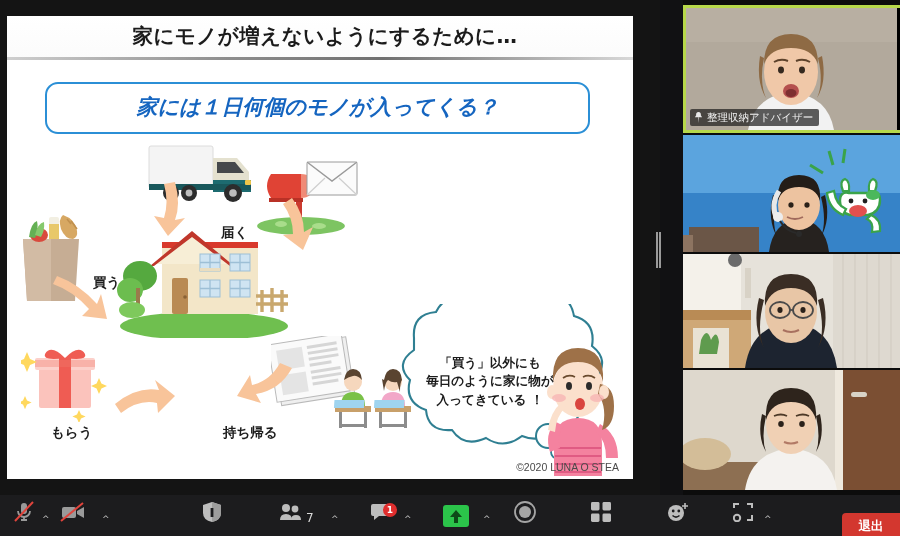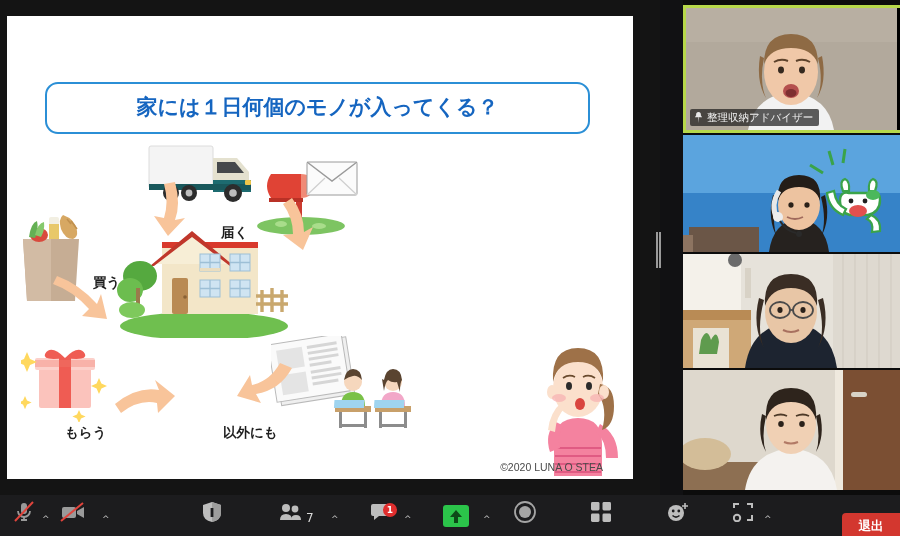--- a/index.html
+++ b/index.html
@@ -12,33 +12,33 @@
   .slide { position:absolute; left:7px; top:16px; width:626px; height:463px; background:#fff; overflow:hidden; }
 
   .slide-header { position:relative; height:44px; background:linear-gradient(#ffffff,#fbfbfb); }
   .slide-title { position:absolute; left:0; right:0; top:6px; text-align:center; font-size:20.5px;
     font-weight:700; color:#1b1b1b; letter-spacing:.5px; padding-left:10px; }
   .hdr-rule { position:absolute; left:0; right:0; bottom:0; height:3px;
     background:linear-gradient(90deg,#cfcfcf 0%,#8d8d8d 35%,#6f6f6f 60%,#d8d8d8 100%); }
 
   .qbox { position:absolute; left:38px; top:66px; width:545px; height:52px;
     border:2.5px solid #2b8fd6; border-radius:13px; background:#fff; }
-  .qbox span { display:block; text-align:center; line-height:47px; font-size:21px; font-weight:700; color:#1565c0; }
+  .qbox span { display:block; text-align:center; line-height:47px; font-size:21px; font-weight:700; color:#1565c0;font-style:italic; }
 
   .stage { position:absolute; left:0; top:120px; width:626px; height:343px; }
 
   .lbl { position:absolute; font-size:13.5px; font-weight:700; color:#1d1d1d; white-space:nowrap; }
 
   
   .bubble { position:absolute; left:355px; top:168px; width:255px; height:160px; }
   .bubble-txt { position:absolute; left:28px; top:50px; width:200px; text-align:center;
     font-size:12.6px; font-weight:700; color:#1b1b1b; line-height:1.45; }
   .bubble-txt div { white-space:nowrap; }
 
-  .copyright { position:absolute; right:30px; bottom:6px; font-size:10.5px; color:#4a4a4a;
+  .copyright { position:absolute; right:14px; bottom:6px; font-size:10.5px; color:#4a4a4a;
     font-family:"Liberation Sans",sans-serif;margin-top:38px; }
 
   
   .drag-handle { position:absolute; left:655px; top:232px; width:6px; height:36px; }
   .drag-handle i { position:absolute; top:0; width:1.5px; height:36px; background:#9a9a9a; }
   .drag-handle i:nth-child(1){ left:1px; } .drag-handle i:nth-child(2){ left:4px; }
 
   
   .strip { position:absolute; left:683px; top:0; width:217px; height:495px; background:#0c0c0c; }
   .tile { position:absolute; left:0; width:228px; overflow:hidden; background:#000;padding-left:41px; }
@@ -67,20 +67,24 @@
   .green-btn { position:absolute; width:26px; height:22px; background:#2bc44a; border-radius:3px; }
 </style>
 </head>
 <body>
 
 <div class="app">
 
   <div class="share-area">
     <div class="slide">
 
+      <div class="slide-header">
+        <div class="slide-title">家にモノが増えないようにするために…</div>
+        <div class="hdr-rule"></div>
+      </div>
 
       <div class="qbox">
         <span>家には１日何個のモノが入ってくる？</span>
       </div>
 
       <div class="stage">
 
         <svg class="icon" style="position:absolute;left:8px;top:75px;" width="72" height="92">
           <path d="M8 28 L64 28 L60 90 L12 90 Z" fill="#c6ad94"></path>
           <path d="M8 28 L36 28 L36 90 L12 90 Z" fill="#d2bba4"></path>
@@ -162,42 +166,42 @@
           <rect x="14" y="26" width="60" height="7" fill="#f17a6e" opacity=".35"></rect>
           <path d="M44 24 q-14 -14 -20 -4 q-3 7 20 4 z" fill="#ef5c53"></path>
           <path d="M44 24 q14 -14 20 -4 q3 7 -20 4 z" fill="#ef5c53"></path>
           <g fill="#ffd85e">
             <path d="M6 18 l3 7 l7 3 l-7 3 l-3 7 l-3 -7 l-7 -3 l7 -3 z"></path>
             <path d="M78 44 l2.4 5.6 l5.6 2.4 l-5.6 2.4 l-2.4 5.6 l-2.4 -5.6 l-5.6 -2.4 l5.6 -2.4 z"></path>
             <path d="M4 62 l2 4.6 l4.6 2 l-4.6 2 l-2 4.6 l-2 -4.6 l-4.6 -2 l4.6 -2 z"></path>
             <path d="M58 76 l2 4.6 l4.6 2 l-4.6 2 l-2 4.6 l-2 -4.6 l-4.6 -2 l4.6 -2 z"></path>
           </g>
         </svg>
-        <div class="lbl" style="left:58px; top:288px;">もらう</div>
+        <div class="lbl" style="left:44px; top:288px;">もらう</div>
 
         <svg class="icon" style="position:absolute;left:264px;top:200px;" width="88" height="74">
           <g transform="rotate(-9 44 37)">
             <rect x="6" y="6" width="74" height="58" fill="#efefef" stroke="#b9b9b9"></rect>
             <rect x="2" y="2" width="74" height="58" fill="#fafafa" stroke="#b9b9b9"></rect>
             <rect x="9" y="9" width="26" height="20" fill="#e4e4e4"></rect>
             <g fill="#d6d6d6">
               <rect x="40" y="9" width="30" height="3"></rect>
                 <rect x="40" y="15" width="30" height="3"></rect>
               <rect x="40" y="21" width="30" height="3"></rect>
                 <rect x="40" y="27" width="22" height="3"></rect>
             </g>
             <rect x="9" y="34" width="26" height="20" fill="#e4e4e4"></rect>
             <g fill="#d6d6d6">
               <rect x="40" y="34" width="30" height="3"></rect>
                 <rect x="40" y="40" width="30" height="3"></rect>
               <rect x="40" y="46" width="26" height="3"></rect>
             </g>
           </g>
         </svg>
-        <div class="lbl" style="left:216px; top:288px;">以外にも</div>
+        <div class="lbl" style="left:216px; top:288px;">持ち帰る</div>
 
         <svg class="icon" style="position:absolute;left:320px;top:228px;" width="96" height="70">
           <g>
             <circle cx="26" cy="18" r="9" fill="#f6d7bd"></circle>
             <path d="M17 16 q2 -11 9 -11 q8 0 9 11 q-5 -5 -9 -4 q-5 1 -9 4 z" fill="#5a4430"></path>
             <path d="M14 42 q0 -14 12 -14 q12 0 12 14 z" fill="#7ac148"></path>
             <rect x="8" y="42" width="36" height="6" fill="#c8a06a"></rect>
             <rect x="10" y="36" width="30" height="8" fill="#9fd4ef" transform="skewX(-4)"></rect>
             <rect x="12" y="48" width="3" height="16" fill="#8c8c8c"></rect>
             <rect x="37" y="48" width="3" height="16" fill="#8c8c8c"></rect>
@@ -218,20 +222,35 @@
         <svg class="icon" style="position:absolute;left:0;top:0;" width="626" height="343">
           <g fill="#f8c49a">
             <path d="M168 46 q6 22 0 38 l10 -2 l-17 18 l-14 -20 l10 2 q5 -16 0 -34 z"></path>
             <path d="M285 62 q12 16 12 34 l9 -5 l-10 23 l-20 -15 l10 -1 q0 -16 -10 -30 z"></path>
             <path d="M50 140 q22 8 40 28 l4 -10 l6 25 l-25 -3 l7 -7 q-16 -18 -36 -25 z"></path>
             <path d="M285 232 q-12 22 -36 26 l5 9 l-24 -7 l13 -21 l2 10 q18 -4 28 -22 z"></path>
             <path d="M108 268 q22 -18 44 -14 l-4 -10 l20 16 l-17 17 l-1 -10 q-18 -4 -36 10 z"></path>
           </g>
         </svg>
 
+        <div class="bubble">
+          <svg width="255" height="160" viewBox="0 0 255 160">
+            <path d="M52 34 q-2 -24 22 -26 q10 -20 32 -12 q16 -18 38 -8 q20 -14 38 4
+                     q26 -4 30 20 q22 6 18 30 q18 14 4 32 q8 24 -16 30 q-2 22 -26 20
+                     q-12 16 -32 8 q-18 14 -36 2 q-22 10 -34 -8 q-24 2 -26 -20
+                     q-22 -8 -16 -30 q-16 -16 4 -30 z" fill="#fff" stroke="#2f7f92" stroke-width="2.1"></path>
+            <circle cx="186" cy="132" r="12" fill="#fff" stroke="#2f7f92" stroke-width="2"></circle>
+            <circle cx="196" cy="148" r="7" fill="#fff" stroke="#2f7f92" stroke-width="1.8"></circle>
+          </svg>
+          <div class="bubble-txt">
+            <div>「買う」以外にも</div>
+            <div>毎日のように家に物が</div>
+            <div>入ってきている ！</div>
+          </div>
+        </div>
 
         <svg class="icon" style="position:absolute;left:525px;top:190px;" width="92" height="150">
           <path d="M22 118 q0 -26 24 -26 q24 0 24 26 l0 34 l-48 0 z" fill="#f4829f"></path>
           <g stroke="#e05b83" stroke-width="2.2">
             <path d="M23 122 h46 M23 130 h46 M23 138 h46 M23 146 h46"></path>
           </g>
           <path d="M68 98 q18 10 18 34 l-12 0 q0 -18 -10 -26 z" fill="#f4829f"></path>
           <path d="M24 96 q-12 12 -6 30 l10 -4 q-4 -14 4 -22 z" fill="#f4829f"></path>
           <ellipse cx="46" cy="62" rx="25" ry="29" fill="#fbe0cc"></ellipse>
           <path d="M21 56 q-2 -34 25 -34 q27 0 25 34 q-4 -20 -25 -20 q-21 0 -25 20 z" fill="#9e7148"></path>

